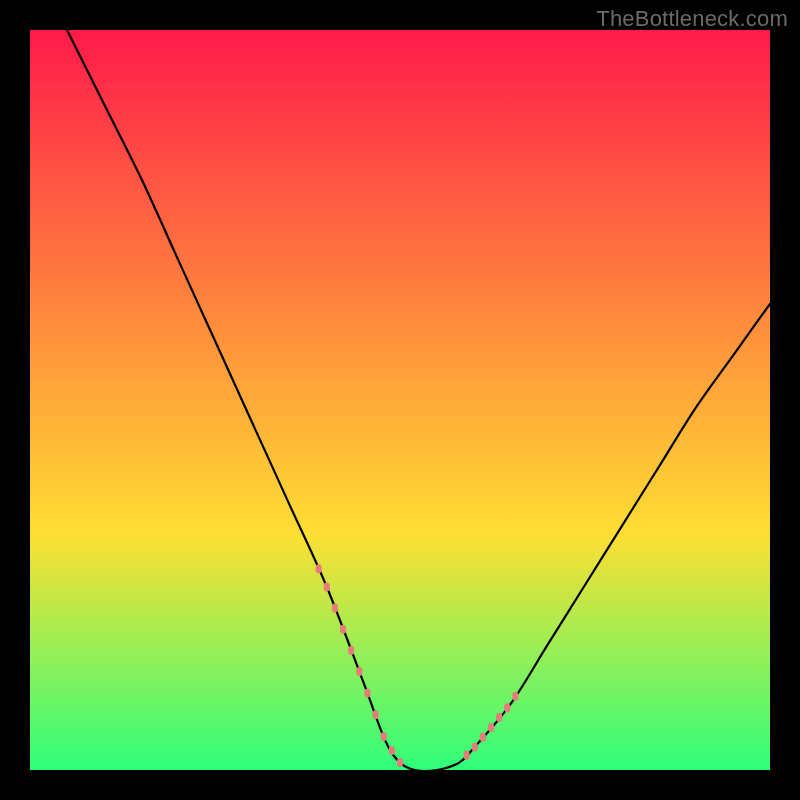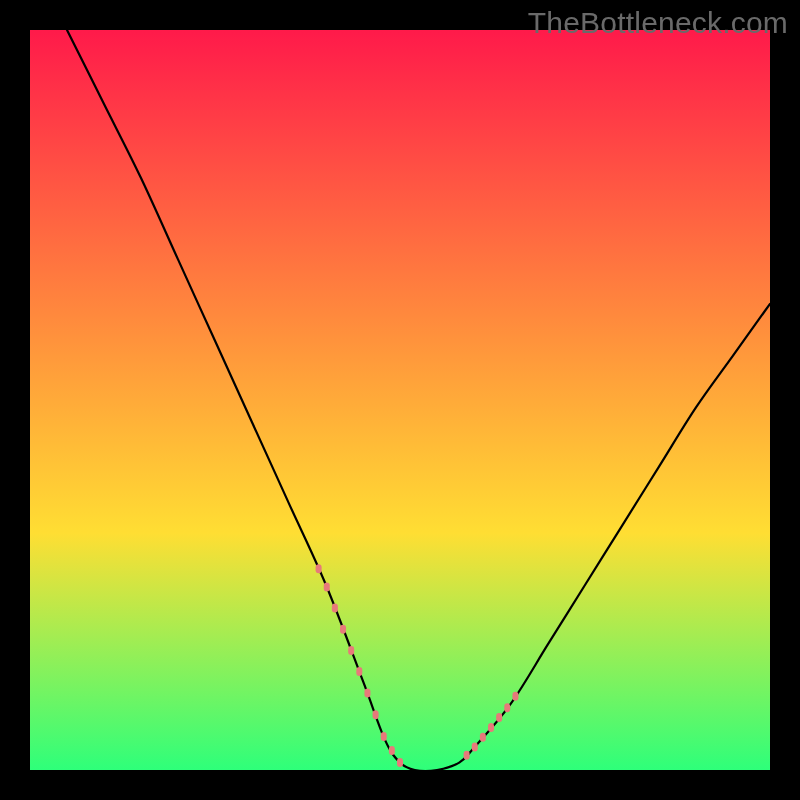--- a/index.html
+++ b/index.html
@@ -15,21 +15,21 @@
     position: relative;
     width: 800px;
     height: 800px;
     background: #000;
   }
   .watermark {
     position: absolute;
     top: 6px;
     right: 12px;
     color: #6a6a6a;
-    font-size: 30px;
+    font-size: 22px;
     font-weight: 500;
     letter-spacing: 0.2px;
     z-index: 10;
   }
   .plot {
     position: absolute;
     left: 30px;
     top: 30px;
     width: 740px;
     height: 740px;

